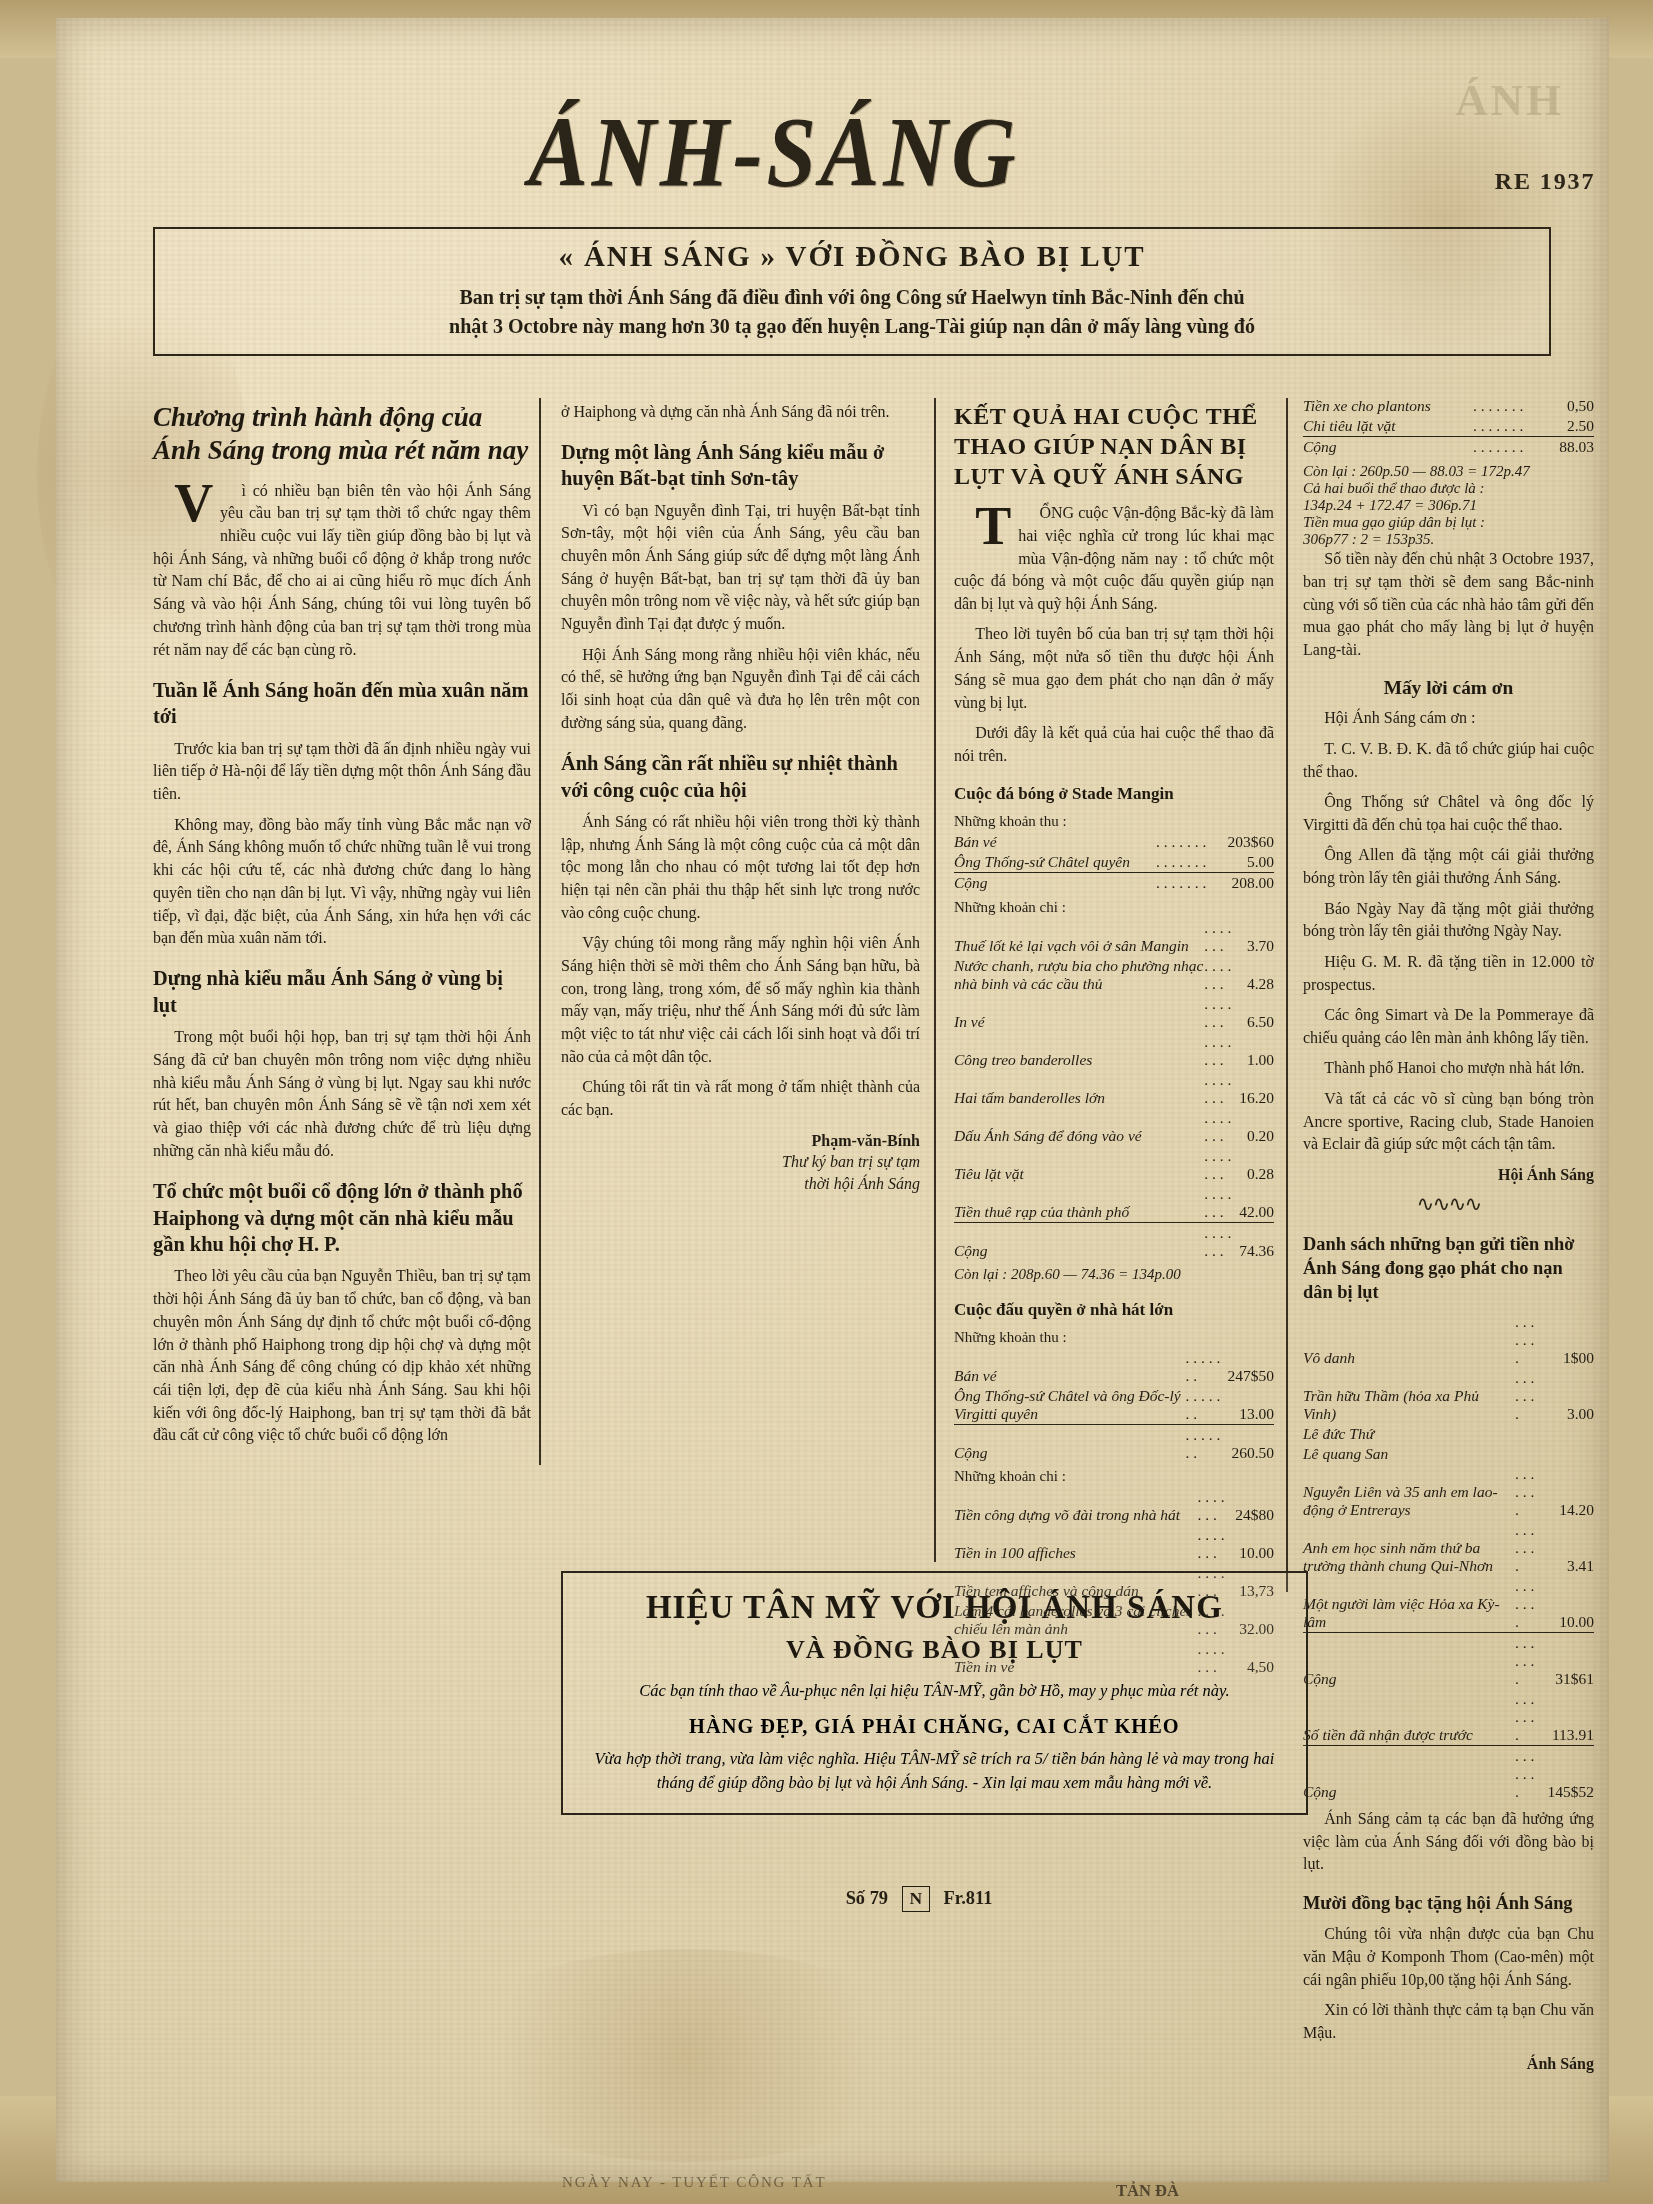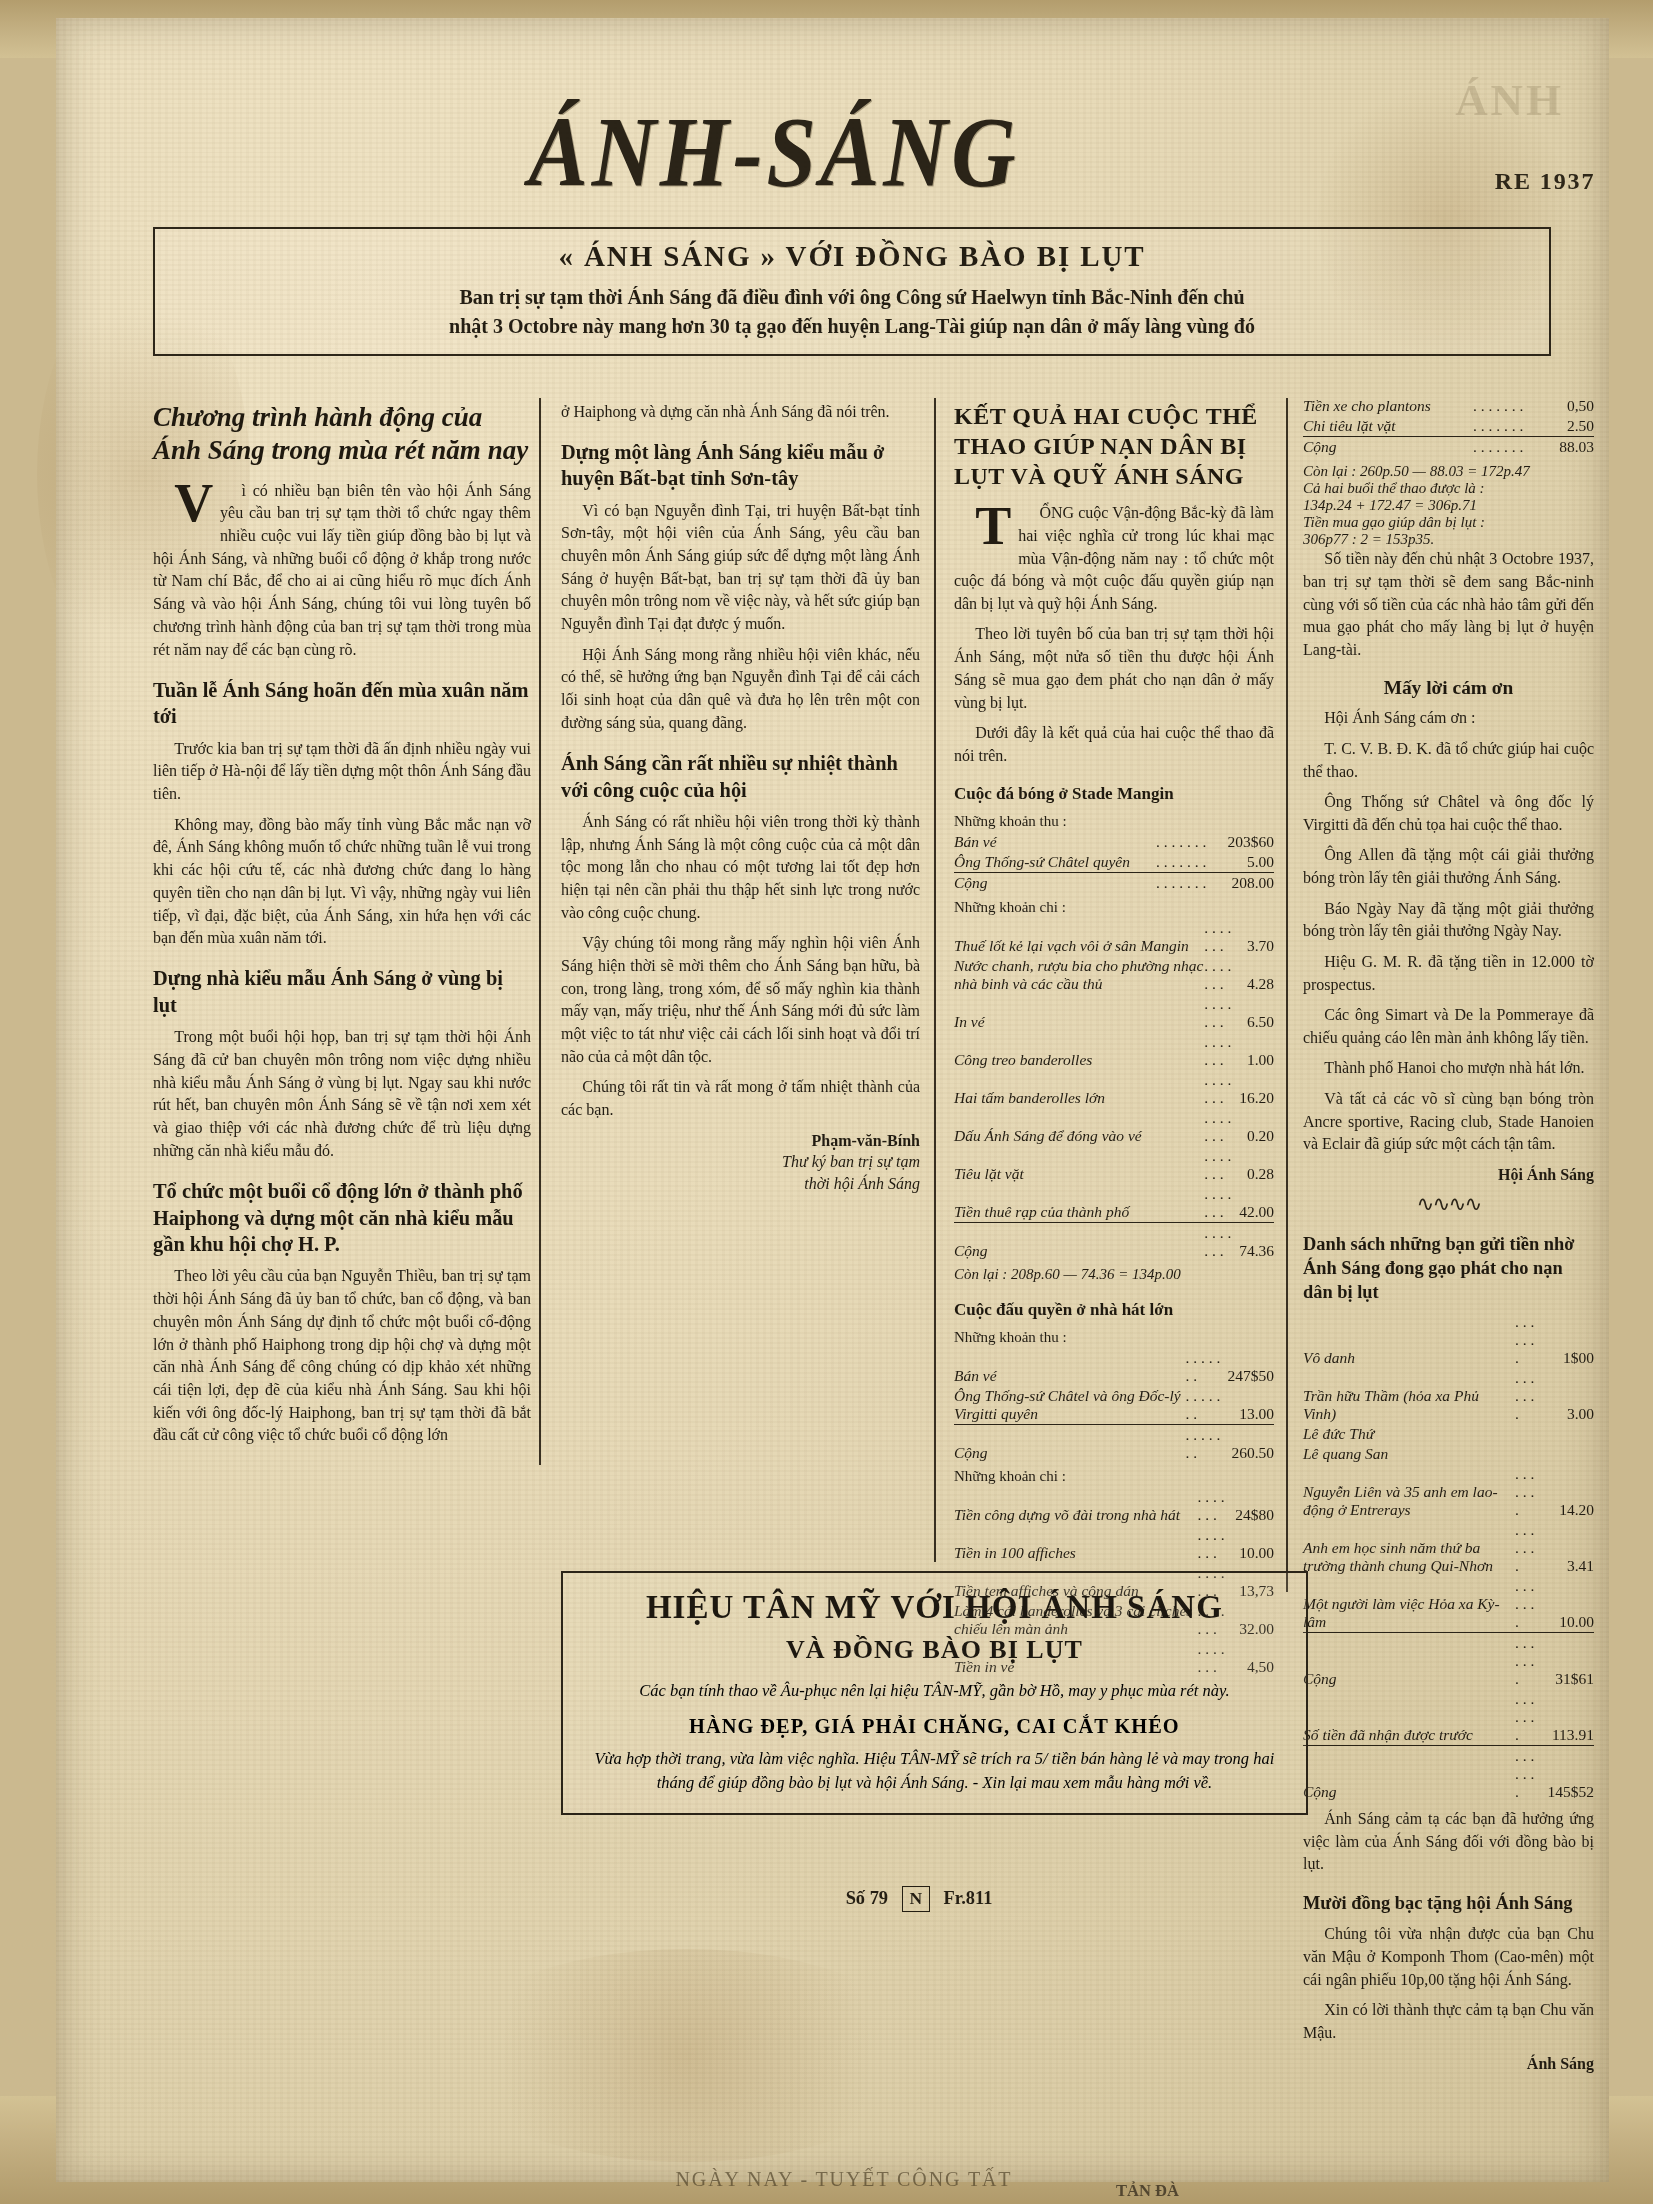--- a/index.html
+++ b/index.html
@@ -141,22 +141,22 @@
   #footer{
     position:absolute;left:737px;top:1868px;width:252px;text-align:center;
     font-size:18.4px;font-weight:bold;color:#241e13;
     display:flex;align-items:center;justify-content:center;gap:13.6px;
   }
   #footer .logo{
     border:1.9px solid #241e13;padding:1.9px 6.8px;font-size:17.5px;font-weight:bold;
     font-family:"Liberation Serif",serif;
   }
   #botstrip{
-    position:absolute;left:543px;bottom:13.6px;width:602px;text-align:center;
-    font-size:20px;color:#4a3d24;opacity:.65;letter-spacing:1.9px;
+    position:absolute;left:562px;bottom:13.6px;width:602px;
+    font-size:15px;color:#4a3d24;opacity:.65;letter-spacing:1.9px;
   }
   #botstrip2{
     position:absolute;left:1116px;bottom:3.9px;font-size:16.5px;font-weight:bold;color:#3a3020;opacity:.8;
   }
   .squig{text-align:center;font-size:21.3px;letter-spacing:-1.9px;color:#2b2418;margin:5.8px 0 7.8px 0;}
 </style>
 </head>
 <body>
 
 <div id="edge-left"></div>

